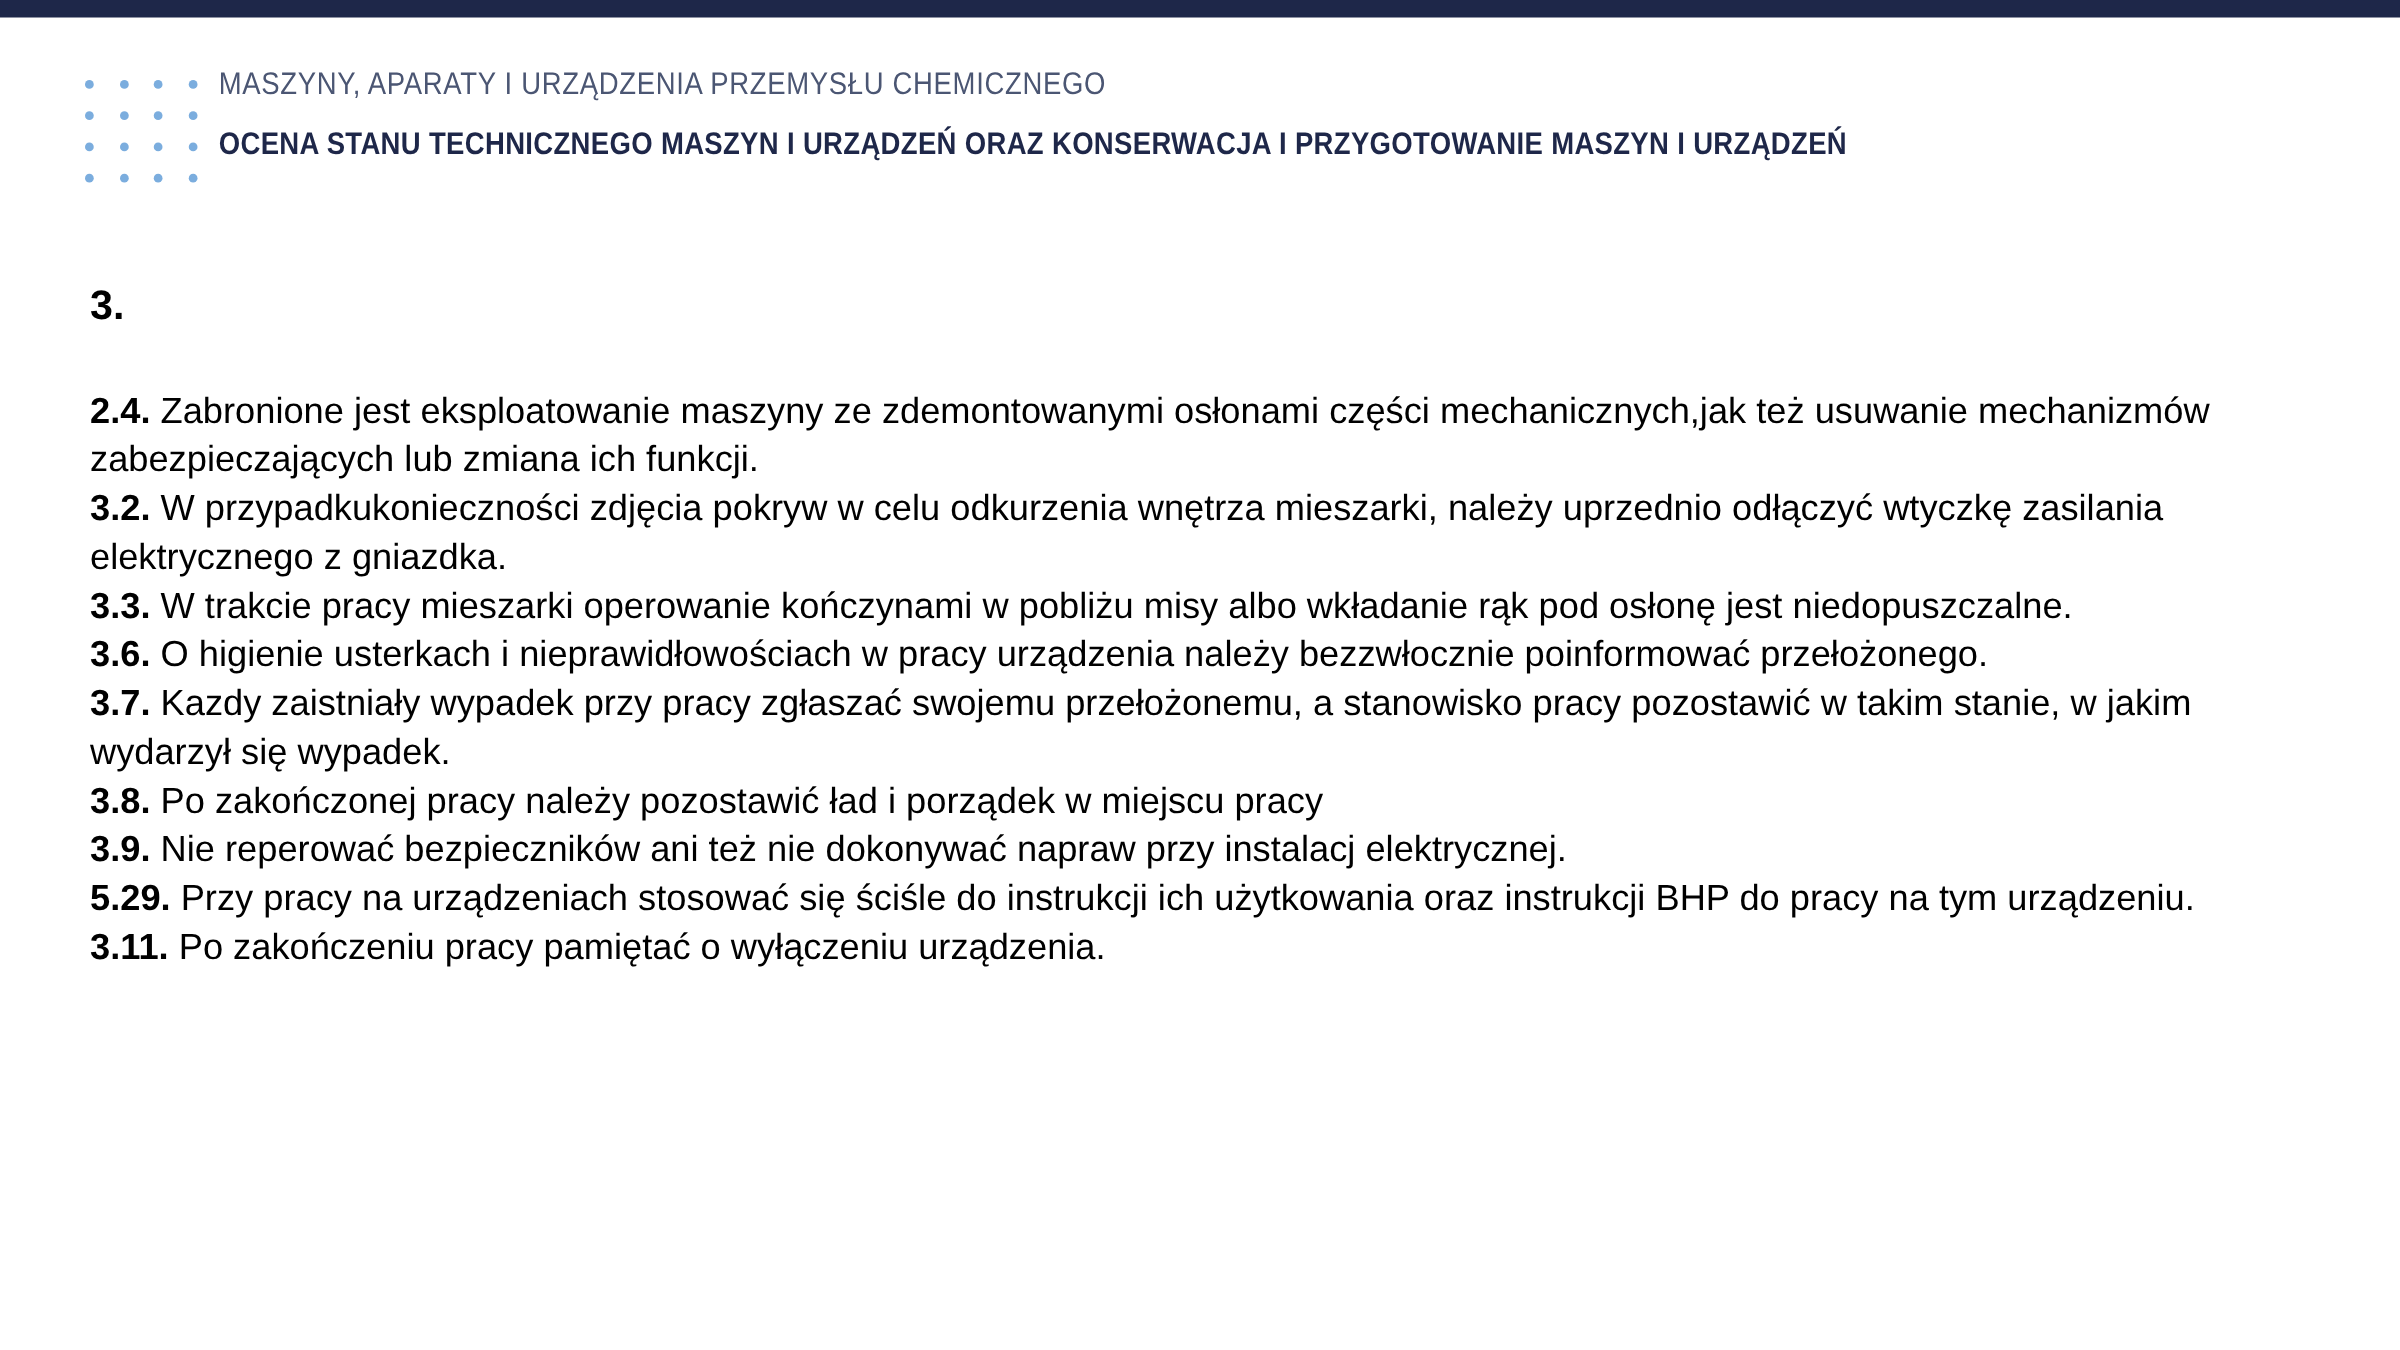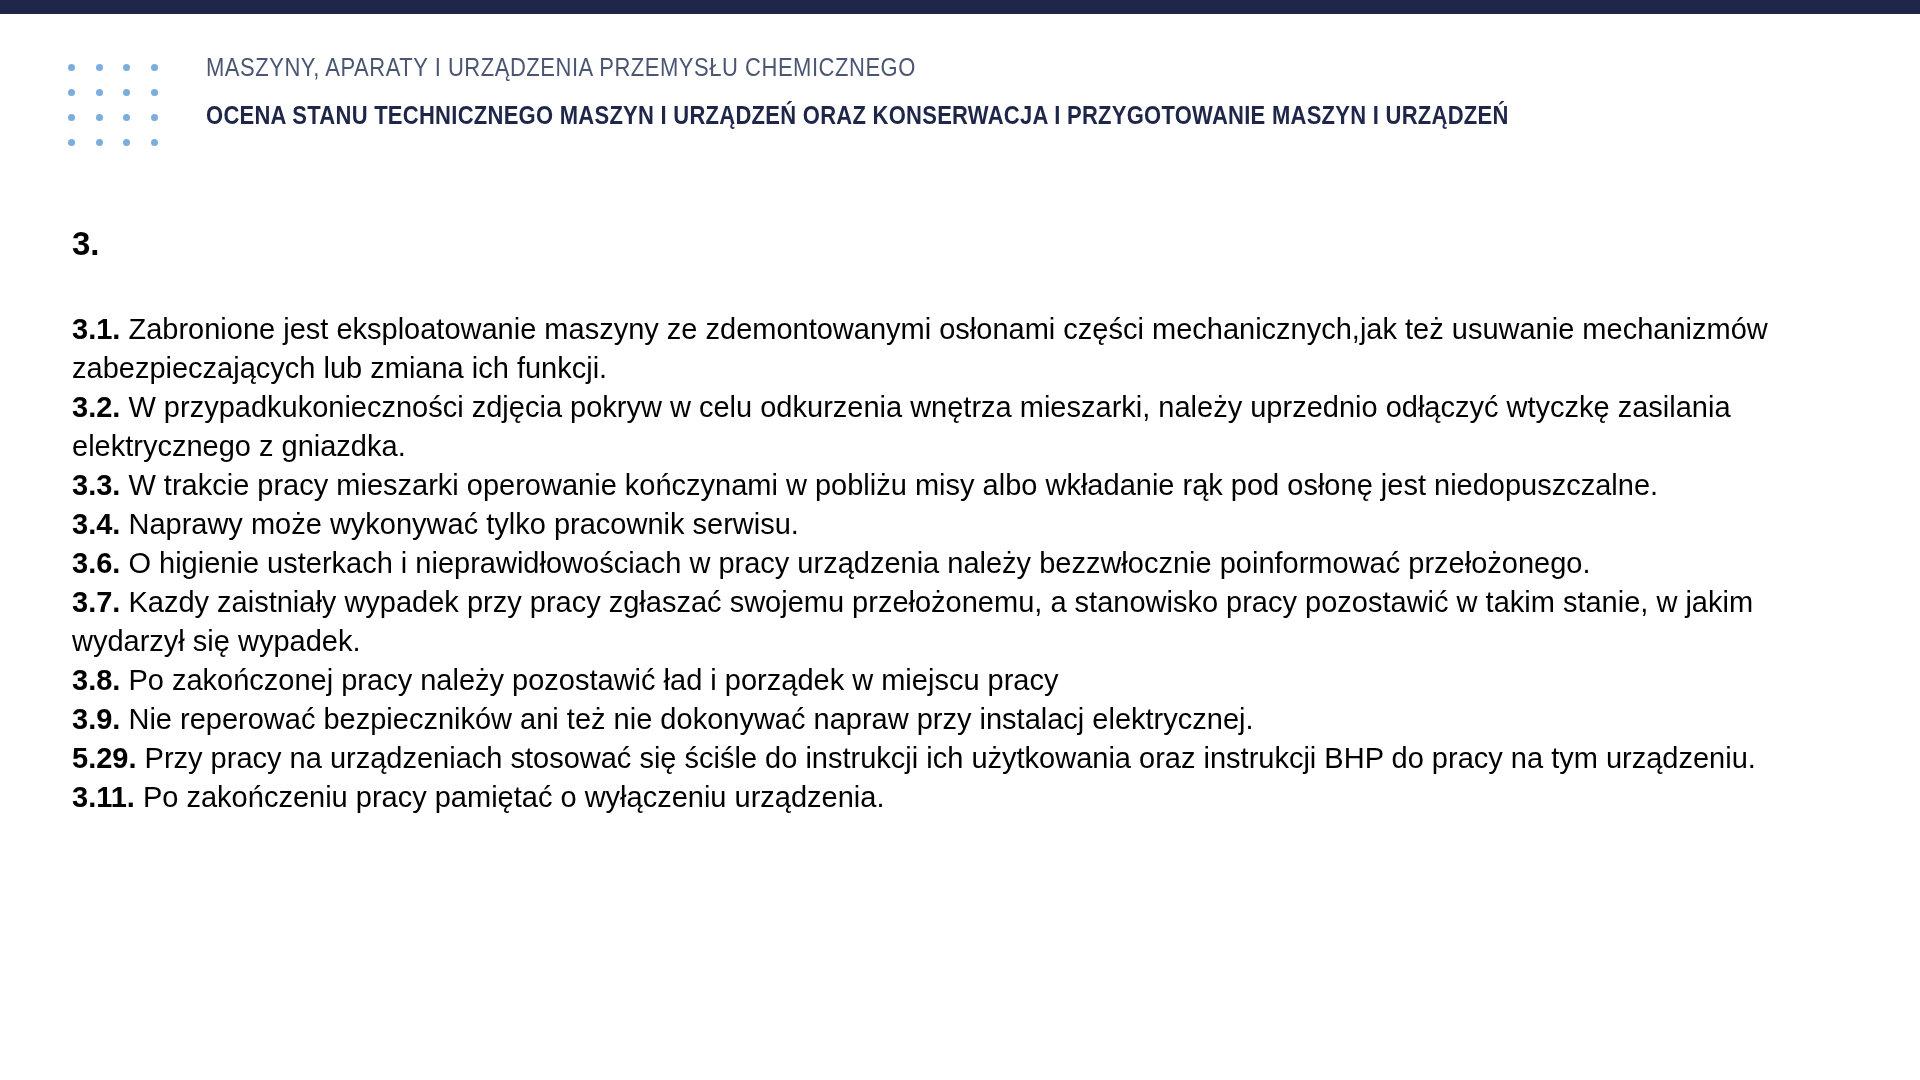--- a/index.html
+++ b/index.html
@@ -26,21 +26,20 @@
   }
 
   
   .header {
     position: absolute;
     top: 52px;
     left: 0;
     width: 1920px;
     display: flex;
     align-items: flex-start;
-    gap: 31px;
   }
   .dot-grid {
     width: 92px;
     margin-left: 68px;
     margin-top: 12px;
     display: grid;
     grid-template-columns: repeat(4, 1fr);
     grid-template-rows: repeat(4, 1fr);
     row-gap: 18px;
     column-gap: 18px;
@@ -153,23 +152,22 @@
     <div class="header-line1">MASZYNY, APARATY I URZĄDZENIA PRZEMYSŁU CHEMICZNEGO</div>
     <div class="header-line2">OCENA STANU TECHNICZNEGO MASZYN I URZĄDZEŃ ORAZ KONSERWACJA I PRZYGOTOWANIE MASZYN I URZĄDZEŃ</div>
   </div>
 </div>
 
 <div class="section-heading">
   <span class="section-number">3.</span>
 </div>
 
 <div class="body-block" id="paragraph-list">
-    <div class="para"><span class="num">3.1.</span><span class="txt"> Zabronione jest eksploatowanie maszyny ze zdemontowanymi osłonami części mechanicznych,jak też usuwanie mechanizmów zabezpieczających lub zmiana ich funkcji.</span></div>
+    <div class="para"><span class="num">2.4.</span><span class="txt"> Zabronione jest eksploatowanie maszyny ze zdemontowanymi osłonami części mechanicznych,jak też usuwanie mechanizmów zabezpieczających lub zmiana ich funkcji.</span></div>
     <div class="para"><span class="num">3.2.</span><span class="txt"> W przypadkukonieczności zdjęcia pokryw w celu odkurzenia wnętrza mieszarki, należy uprzednio odłączyć wtyczkę zasilania elektrycznego z gniazdka.</span></div>
     <div class="para"><span class="num">3.3.</span><span class="txt"> W trakcie pracy mieszarki operowanie kończynami w pobliżu misy albo wkładanie rąk pod osłonę jest niedopuszczalne.</span></div>
-    <div class="para"><span class="num">3.4.</span><span class="txt"> Naprawy może wykonywać tylko pracownik serwisu.</span></div>
     <div class="para"><span class="num">3.6.</span><span class="txt"> O higienie usterkach i nieprawidłowościach w pracy urządzenia należy bezzwłocznie poinformować przełożonego.</span></div>
     <div class="para"><span class="num">3.7.</span><span class="txt"> Kazdy zaistniały wypadek przy pracy zgłaszać swojemu przełożonemu, a stanowisko pracy pozostawić w takim stanie, w jakim wydarzył się wypadek.</span></div>
     <div class="para"><span class="num">3.8.</span><span class="txt"> Po zakończonej pracy należy pozostawić ład i porządek w miejscu pracy</span></div>
     <div class="para"><span class="num">3.9.</span><span class="txt"> Nie reperować bezpieczników ani też nie dokonywać napraw przy instalacj elektrycznej.</span></div>
     <div class="para"><span class="num">5.29.</span><span class="txt"> Przy pracy na urządzeniach stosować się ściśle do instrukcji ich użytkowania oraz instrukcji BHP do pracy na tym urządzeniu.</span></div>
     <div class="para"><span class="num">3.11.</span><span class="txt"> Po zakończeniu pracy pamiętać o wyłączeniu urządzenia.</span></div>
   </div>
 
 </body></html>

